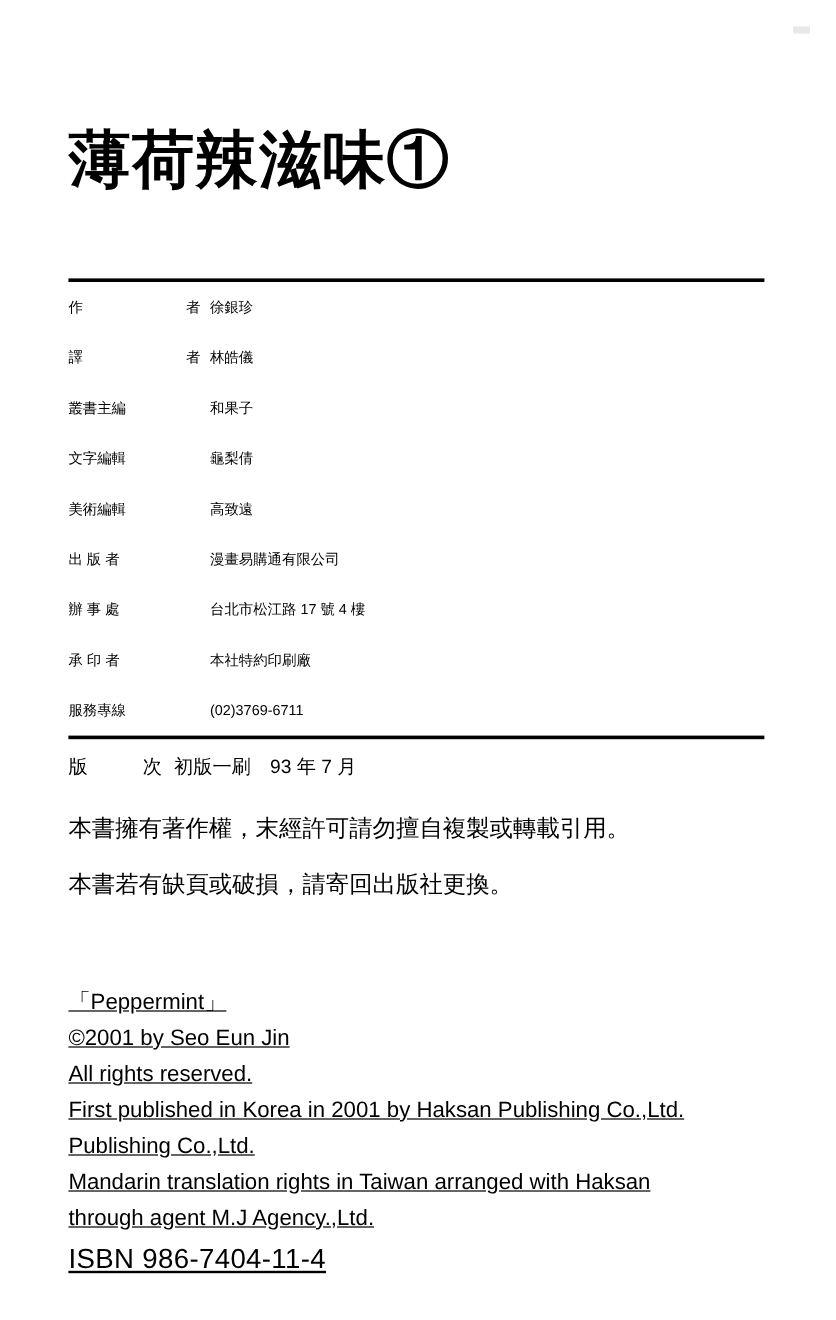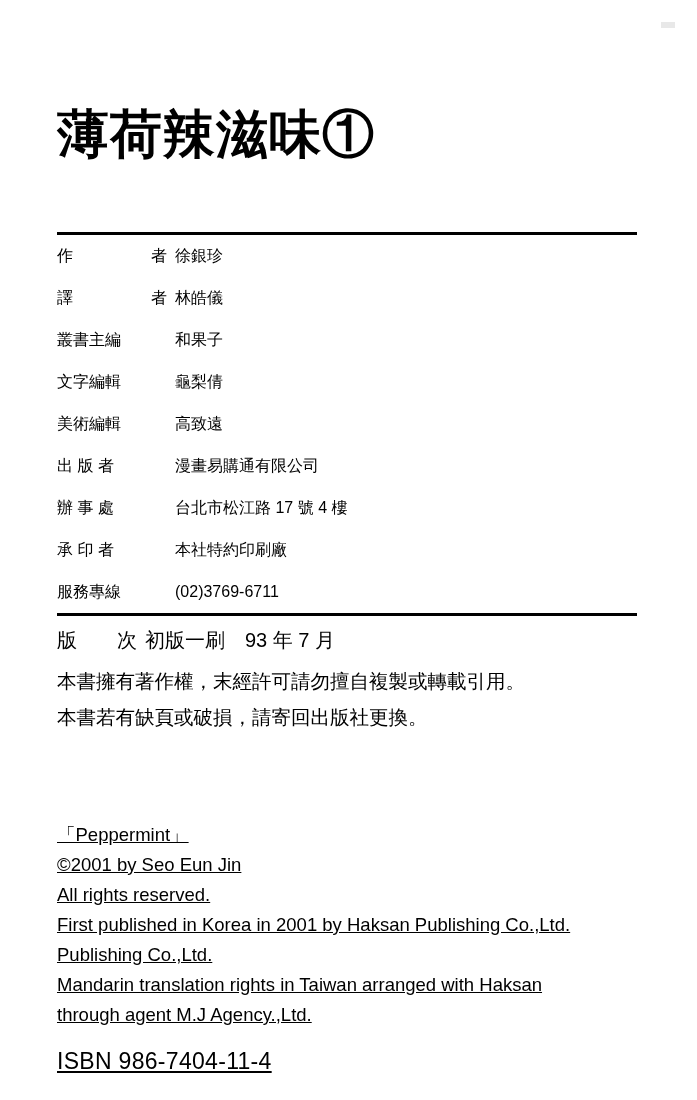--- a/index.html
+++ b/index.html
@@ -44,21 +44,21 @@
   }
   table.credits {
     border-collapse: collapse;
     margin: 0;
     padding: 0;
     width: 580px;
   }
   table.credits td {
     padding: 0;
     vertical-align: baseline;
-    font-size: 16px;
+    font-size: 12px;
     line-height: 42px;
     white-space: nowrap;
   }
   td.label {
     width: 118px;
     letter-spacing: 0px;
   }
   td.value {
     padding-left: 4px;
     margin-left: 20px;
@@ -67,54 +67,54 @@
     display: inline-block;
     width: 110px;
     text-align: justify;
     text-align-last: justify;
   }
   .lbl-plain {
     display: inline-block;
     width: 110px;
   }
   .edition-row {
-    font-size: 20px;
+    font-size: 16px;
     line-height: 44px;
     white-space: nowrap;
     padding-top: 2px;
   }
   .edition-row .ed-label {
     display: inline-block;
     width: 78px;
     text-align: justify;
     text-align-last: justify;
   }
   .edition-row .ed-value {
     padding-left: 10px;
   }
   .notice {
     font-size: 19.5px;
     line-height: 34px;
-    margin-top: 2px;
+    margin-top: 12px;
   }
   .english {
     position: absolute;
     left: 57px;
     top: 820px;
     width: 600px;
     font-size: 18.5px;
     line-height: 30px;
     text-decoration: underline;
   }
   .english .line {
     white-space: nowrap;
   }
   .isbn {
     font-size: 23px;
-    margin-top: 16px;
+    margin-top: 4px;
     letter-spacing: 0.3px;
     white-space: nowrap;
   }
   .corner-mark {
     position: absolute;
     right: 22px;
     top: 22px;
     width: 14px;
     height: 6px;
     background: #e8e8e8;

